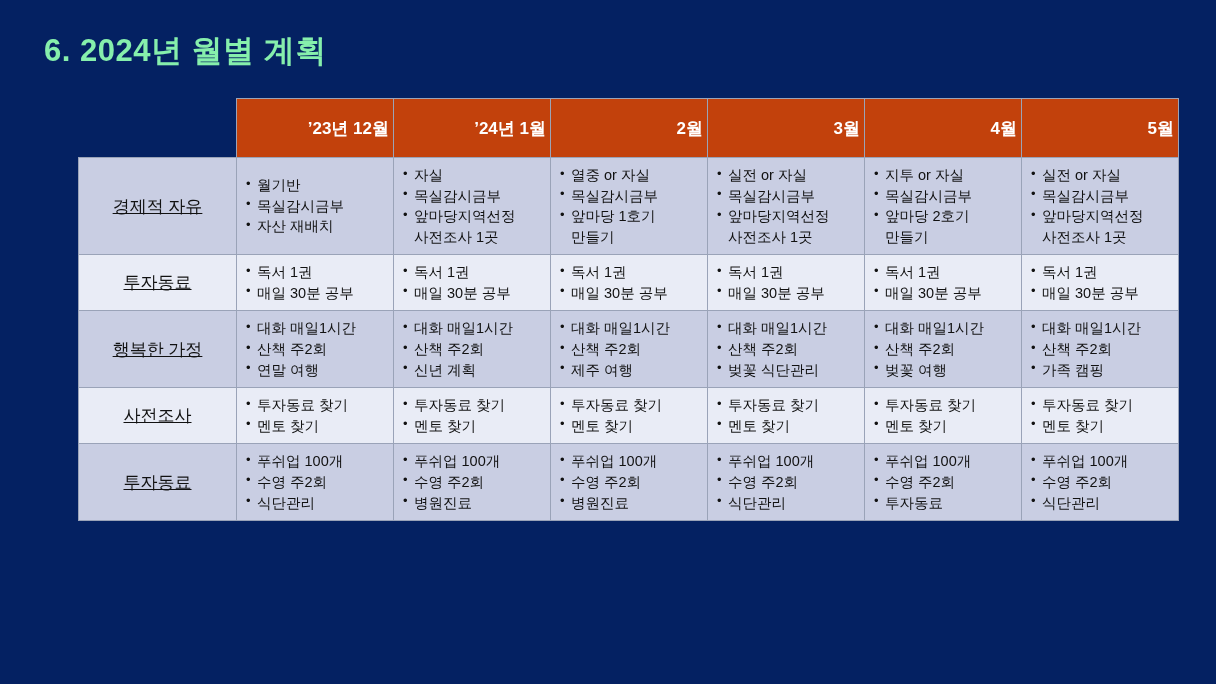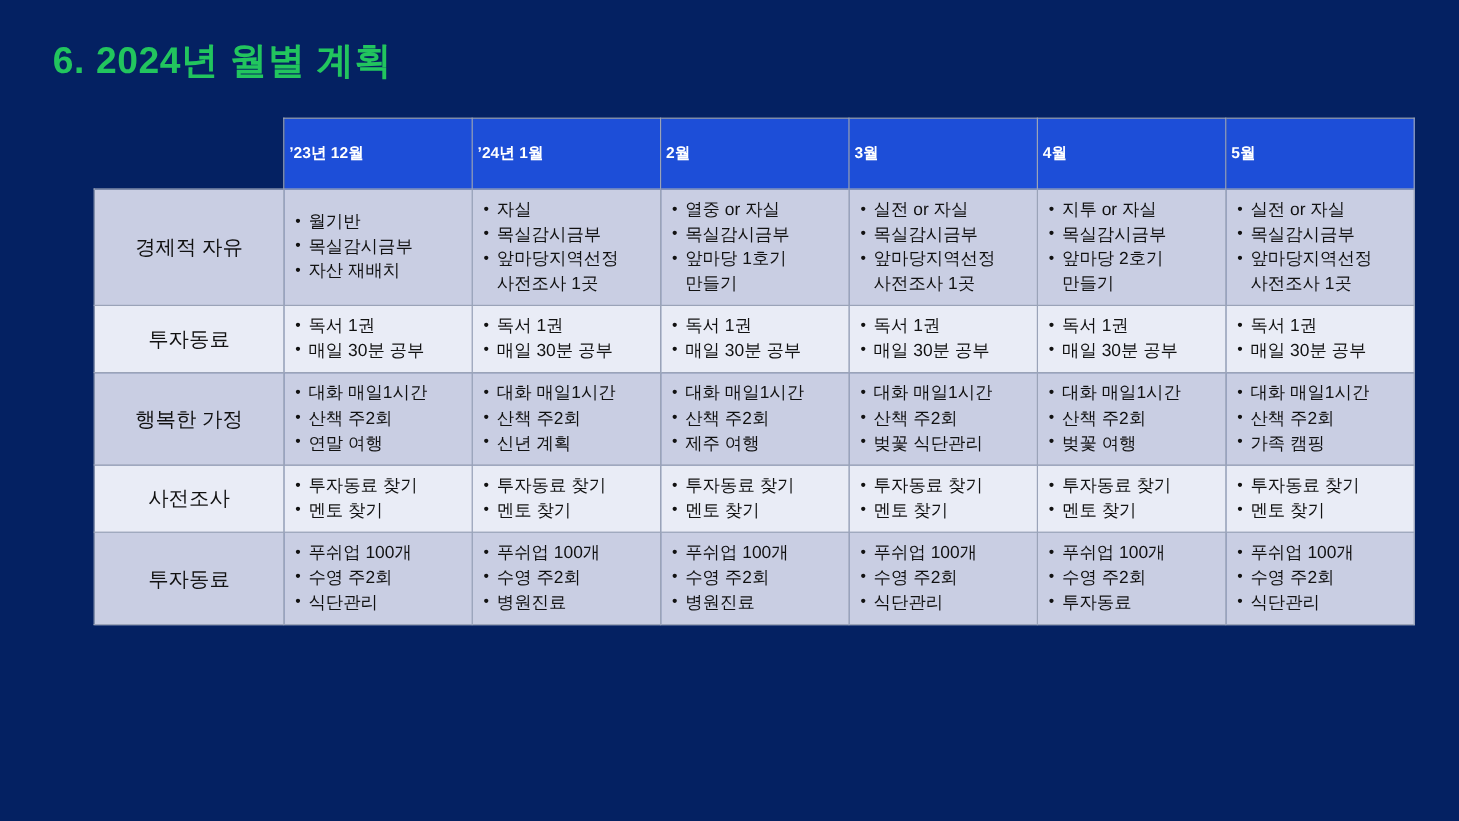--- a/index.html
+++ b/index.html
@@ -16,21 +16,21 @@
     position: relative;
   }
 
   
   .slide-title {
     position: absolute;
     left: 44px;
     top: 30px;
     font-size: 31px;
     font-weight: bold;
-    color: #22c55e;
+    color: #86efac;
     letter-spacing: 0.5px;
     white-space: nowrap;
   }
 
   
   .plan-table-wrap {
     position: absolute;
     left: 78px;
     top: 98px;
     width: 1100px;
@@ -43,42 +43,43 @@
   table.plan-table col.c-label { width: 158px; }
   table.plan-table col.c-month { width: 157px; }
 
   
   thead th.corner-cell {
     background: transparent;
     border: none;
     padding: 0;
   }
   thead th.month-head {
-    background: #1d4ed8;
+    background: #c2410c;
     color: #ffffff;
-    font-size: 13px;
+    font-size: 17px;
     font-weight: bold;
-    text-align: left;
+    text-align: right;
     vertical-align: middle;
     height: 58px;
     border: 1px solid #9aa3b8;
     padding: 0 4px;
     white-space: nowrap;
   }
 
   
   tbody th.row-label {
     font-size: 17px;
     font-weight: normal;
     color: #111111;
     text-align: center;
     vertical-align: middle;
     border: 1px solid #9aa3b8;
     padding: 0 6px;
     white-space: nowrap;
+    text-decoration: underline;
   }
   
   tbody td.data-cell {
     border: 1px solid #9aa3b8;
     vertical-align: middle;
     padding: 7px 6px 7px 9px;
   }
 
   
   tr.band-dark th.row-label,

